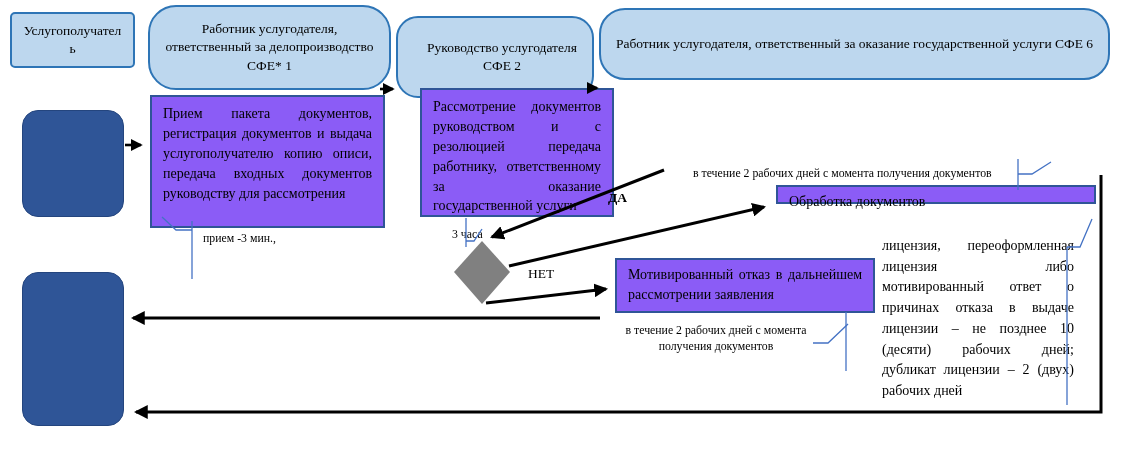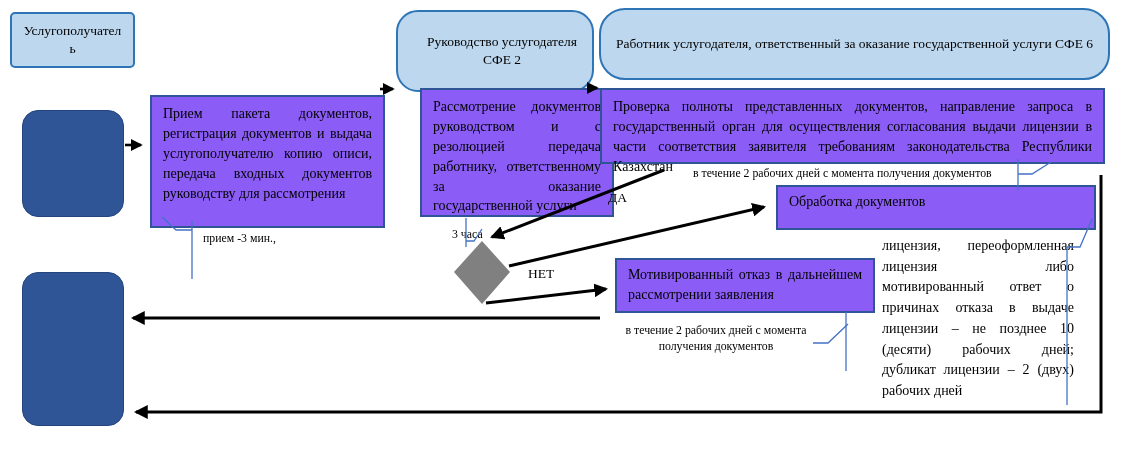--- a/index.html
+++ b/index.html
@@ -31,53 +31,53 @@
   .callout{stroke:#4472C4;stroke-width:1.3;fill:none;}
 </style>
 </head>
 <body>
 
 <div id="canvas">
 
   <div class="lane" style="left:10px;top:12px;width:125px;height:56px;border-radius:5px;">
     <span>Услугополучатель</span>
   </div>
-  <div class="lane" style="left:396px;top:10px;width:198px;height:82px;border-radius:22px;padding-left:24px;">
+  <div class="lane" style="left:148px;top:5px;width:243px;height:85px;border-radius:28px;">
+    <span>Работник услугодателя, ответственный за делопроизводство СФЕ* 1</span>
+  </div>
+  <div class="lane" style="left:396px;top:16px;width:198px;height:82px;border-radius:22px;padding-left:24px;">
     <span>Руководство услугодателя СФЕ 2</span>
   </div>
   <div class="lane" style="left:599px;top:8px;width:511px;height:72px;border-radius:26px;">
     <span>Работник услугодателя, ответственный за оказание государственной услуги СФЕ 6</span>
   </div>
 
   <div class="darkbox" style="left:22px;top:110px;width:100px;height:105px;"></div>
   <div class="darkbox" style="left:22px;top:272px;width:100px;height:152px;"></div>
 
   <div class="pbox" style="left:150px;top:95px;width:235px;height:133px;">
     <span>Прием пакета документов, регистрация документов и выдача услугополучателю копию описи, передача входных документов руководству для рассмотрения</span>
   </div>
   <div class="pbox" style="left:420px;top:88px;width:194px;height:129px;">
     <span>Рассмотрение документов руководством и с резолюцией передача работнику, ответственному за оказание государственной услуги</span>
   </div>
-  <div class="pbox" style="left:600px;top:88px;width:505px;height:76px;">
-    <span>Проверка полноты представленных документов, направление запроса в государственный орган для осуществления согласования выдачи лицензии в части соответствия заявителя требованиям законодательства Республики Казахстан</span>
-  </div>
-  <div class="pbox" style="left:776px;top:185px;width:320px;height:45px;padding:5px 11px;text-align:left;">
+  <div class="pbox" style="left:776px;top:185px;width:320px;height:19px;padding:5px 11px;text-align:left;">
     <span>Обработка документов</span>
   </div>
   <div class="pbox" style="left:615px;top:258px;width:260px;height:55px;padding:5px 11px;">
     <span>Мотивированный отказ в дальнейшем рассмотрении заявления</span>
   </div>
 
   <div class="note" style="left:203px;top:231px;">прием -3 мин.,</div>
   <div class="note" style="left:423px;top:227px;margin-left:29px;">3 часа</div>
   <div class="note" style="left:693px;top:166px;">в течение 2 рабочих дней с момента получения документов</div>
   <div class="note" style="left:622px;top:323px;width:188px;white-space:normal;text-align:center;">в течение 2 рабочих дней с момента получения документов</div>
   <div class="note" style="left:872px;top:236px;width:192px;white-space:normal;text-align:justify;font-size:14px;line-height:1.48;margin-left:10px;">лицензия, переоформленная лицензия либо мотивированный ответ о причинах отказа в выдаче лицензии – не позднее 10 (десяти) рабочих дней; дубликат лицензии – 2 (двух) рабочих дней</div>
 
-  <div class="label" style="left:608px;top:190px;">ДА</div>
+  <div class="label" style="left:608px;top:190px;font-weight:bold;">ДА</div>
   <div class="label" style="left:528px;top:266px;">НЕТ</div>
 
   <svg id="svg-overlay" width="1121" height="449" viewBox="0 0 1121 449">
     <defs>
       <marker id="arr" viewBox="0 0 10 10" refX="8.5" refY="5" markerWidth="4.6" markerHeight="4.6" orient="auto-start-reverse">
         <path d="M0,0 L10,5 L0,10 z" fill="#000"></path>
       </marker>
     </defs>
 
     <line class="thin-arrow" x1="125" y1="145" x2="141" y2="145" marker-end="url(#arr)"></line>

